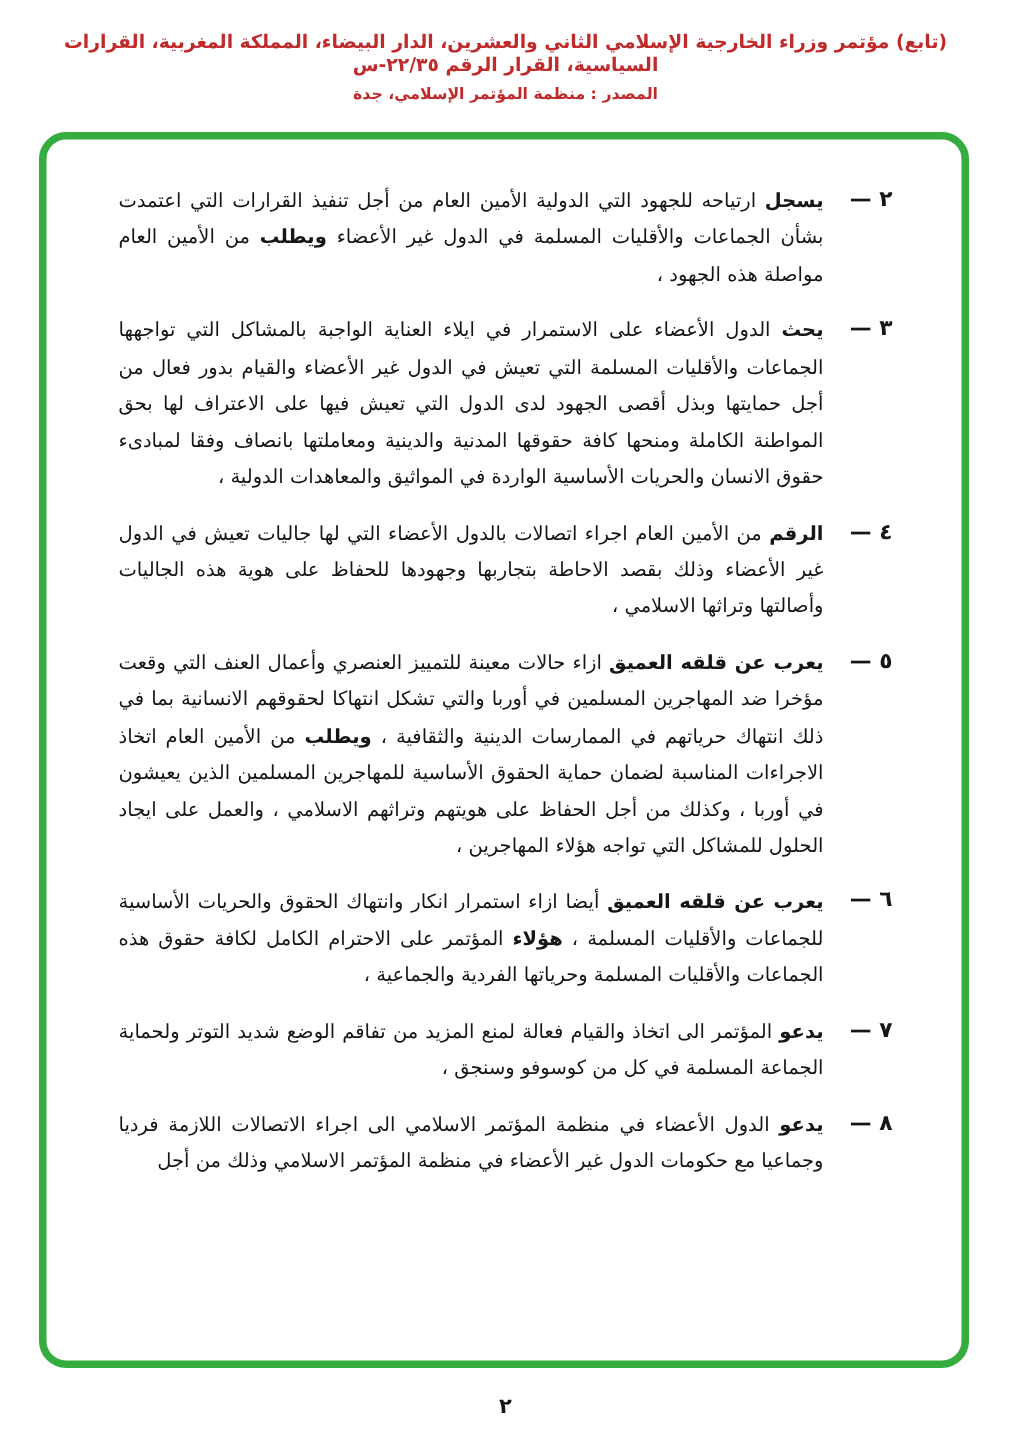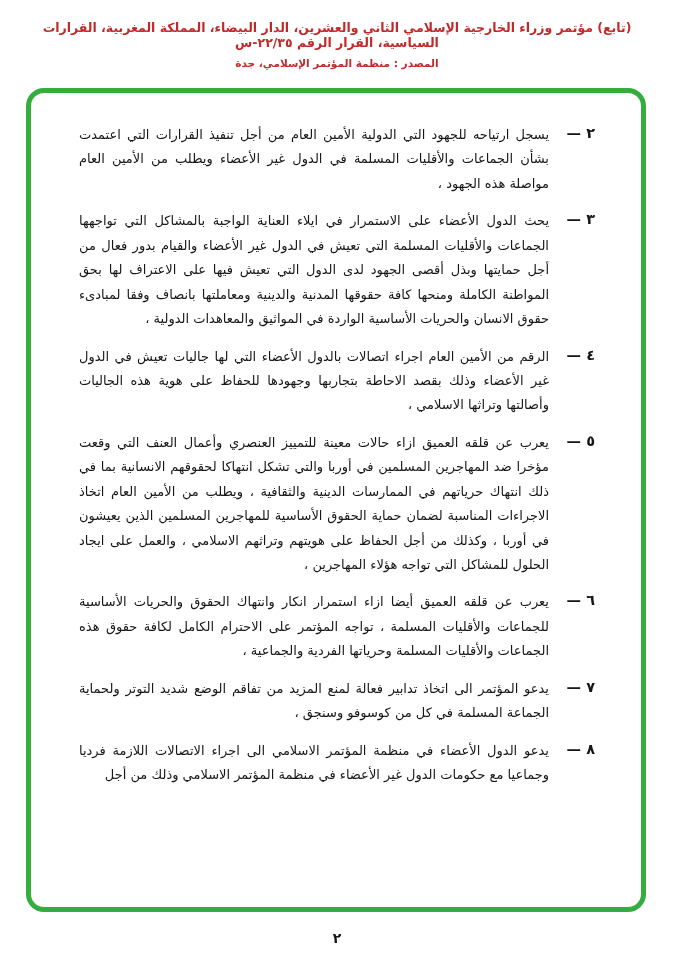--- a/index.html
+++ b/index.html
@@ -7,21 +7,21 @@
   .page{position:relative;width:674px;height:958px;background:#ffffff;overflow:hidden;}
   .header{padding-top:20px;color:#c02a2a;text-align:center;}
   .header-line1{font-size:12.5px;font-weight:bold;padding:0 12px;letter-spacing:0;}
   .header-line2{font-size:10.5px;font-weight:bold;margin-top:7px;}
   .frame{position:absolute;top:88px;right:28px;left:26px;bottom:46px;
          border:5px solid #35ad3e;border-radius:18px;
          padding:30px 46px 18px 48px;box-sizing:border-box;overflow:hidden;background:#ffffff;}
   .item{display:flex;margin-bottom:13px;color:#161616;}
   .marker{flex:0 0 46px;width:46px;font-weight:bold;font-size:14.5px;padding-top:2px;}
   .text{flex:1;margin:0;font-size:13px;line-height:1.88;text-align:justify;color:#161616;}
-  .b{font-weight:normal;}
+  .b{font-weight:bold;}
   .pagenum{position:absolute;bottom:12px;left:0;right:0;text-align:center;
            font-weight:bold;font-size:14px;color:#161616;}
 </style>
 </head>
 <body>
 
 <div class="page">
 
   <div class="header">
     <div class="header-line1">(تابع) مؤتمر وزراء الخارجية الإسلامي الثاني والعشرين، الدار البيضاء، المملكة المغربية، القرارات السياسية، القرار الرقم ٢٢/٣٥-س</div>
@@ -45,26 +45,26 @@
       <p class="text"><span class="b">الرقم</span><span> من الأمين العام اجراء اتصالات بالدول الأعضاء التي لها جاليات تعيش في الدول غير الأعضاء وذلك بقصد الاحاطة بتجاربها وجهودها للحفاظ على هوية هذه الجاليات وأصالتها وتراثها الاسلامي ،</span></p>
     </div>
 
     <div class="item">
       <div class="marker">٥ —</div>
       <p class="text"><span class="b">يعرب عن قلقه العميق</span><span> ازاء حالات معينة للتمييز العنصري وأعمال العنف التي وقعت مؤخرا ضد المهاجرين المسلمين في أوربا والتي تشكل انتهاكا لحقوقهم الانسانية بما في ذلك انتهاك حرياتهم في الممارسات الدينية والثقافية ، </span><span class="b">ويطلب</span><span> من الأمين العام اتخاذ الاجراءات المناسبة لضمان حماية الحقوق الأساسية للمهاجرين المسلمين الذين يعيشون في أوربا ، وكذلك من أجل الحفاظ على هويتهم وتراثهم الاسلامي ، والعمل على ايجاد الحلول للمشاكل التي تواجه هؤلاء المهاجرين ،</span></p>
     </div>
 
     <div class="item">
       <div class="marker">٦ —</div>
-      <p class="text"><span class="b">يعرب عن قلقه العميق</span><span> أيضا ازاء استمرار انكار وانتهاك الحقوق والحريات الأساسية للجماعات والأقليات المسلمة ، </span><span class="b">تواجه</span><span> المؤتمر على الاحترام الكامل لكافة حقوق هذه الجماعات والأقليات المسلمة وحرياتها الفردية والجماعية ،</span></p>
+      <p class="text"><span class="b">يعرب عن قلقه العميق</span><span> أيضا ازاء استمرار انكار وانتهاك الحقوق والحريات الأساسية للجماعات والأقليات المسلمة ، </span><span class="b">هؤلاء</span><span> المؤتمر على الاحترام الكامل لكافة حقوق هذه الجماعات والأقليات المسلمة وحرياتها الفردية والجماعية ،</span></p>
     </div>
 
     <div class="item">
       <div class="marker">٧ —</div>
-      <p class="text"><span class="b">يدعو</span><span> المؤتمر الى اتخاذ تدابير فعالة لمنع المزيد من تفاقم الوضع شديد التوتر ولحماية الجماعة المسلمة في كل من كوسوفو وسنجق ،</span></p>
+      <p class="text"><span class="b">يدعو</span><span> المؤتمر الى اتخاذ والقيام فعالة لمنع المزيد من تفاقم الوضع شديد التوتر ولحماية الجماعة المسلمة في كل من كوسوفو وسنجق ،</span></p>
     </div>
 
     <div class="item">
       <div class="marker">٨ —</div>
       <p class="text"><span class="b">يدعو</span><span> الدول الأعضاء في منظمة المؤتمر الاسلامي الى اجراء الاتصالات اللازمة فرديا وجماعيا مع حكومات الدول غير الأعضاء في منظمة المؤتمر الاسلامي وذلك من أجل</span></p>
     </div>
 
   </div>
 
   <div class="pagenum">٢</div>

